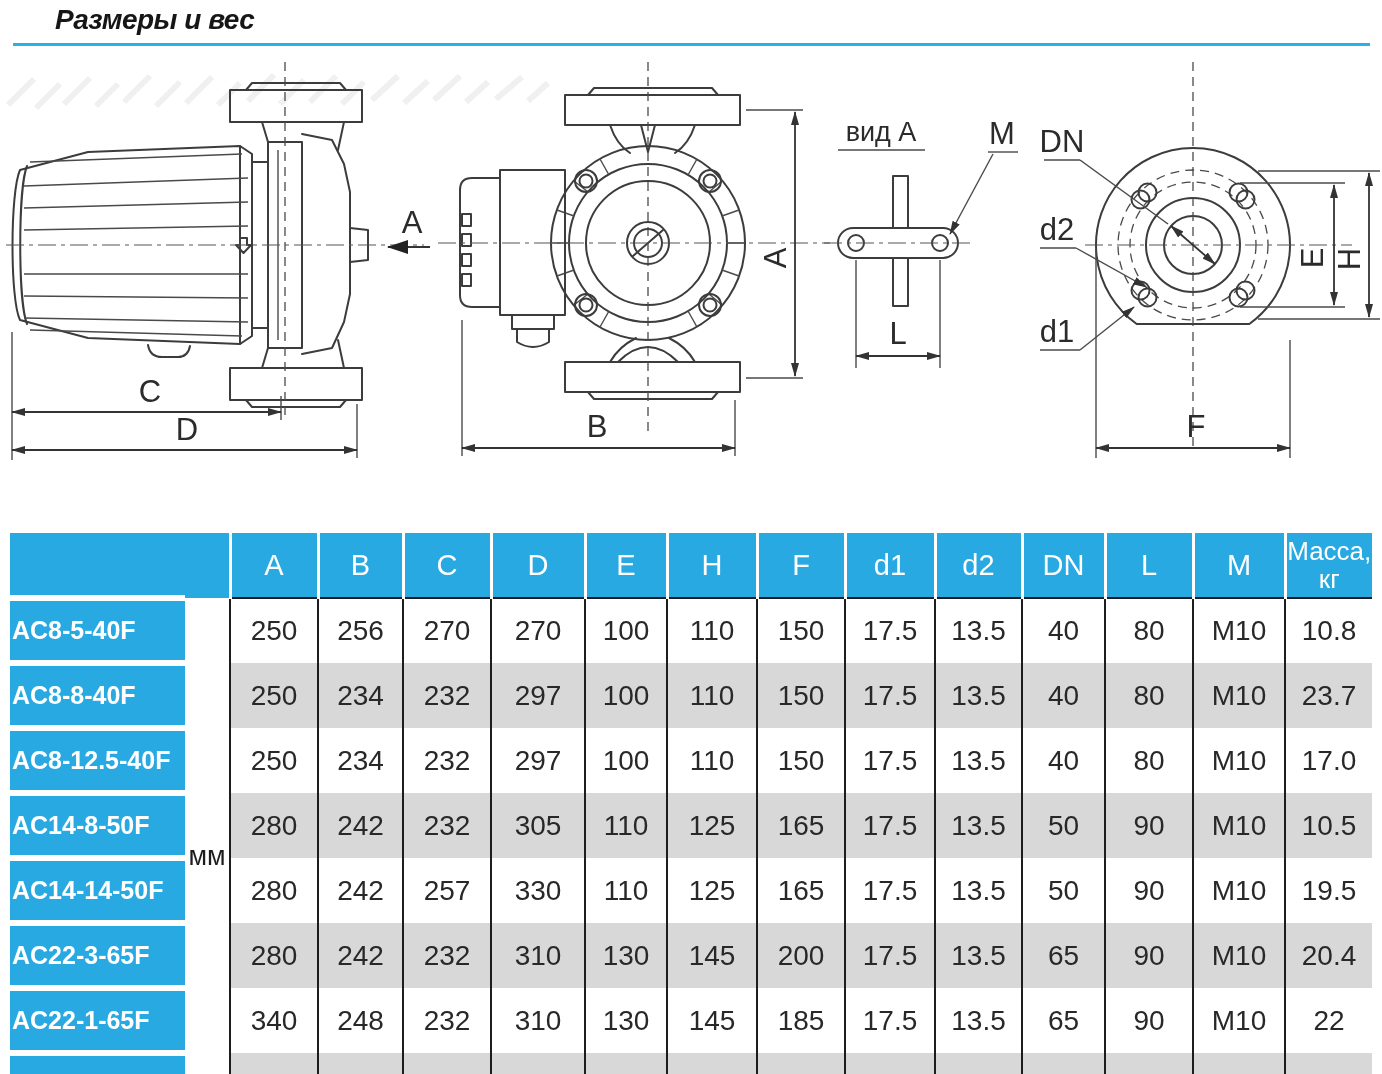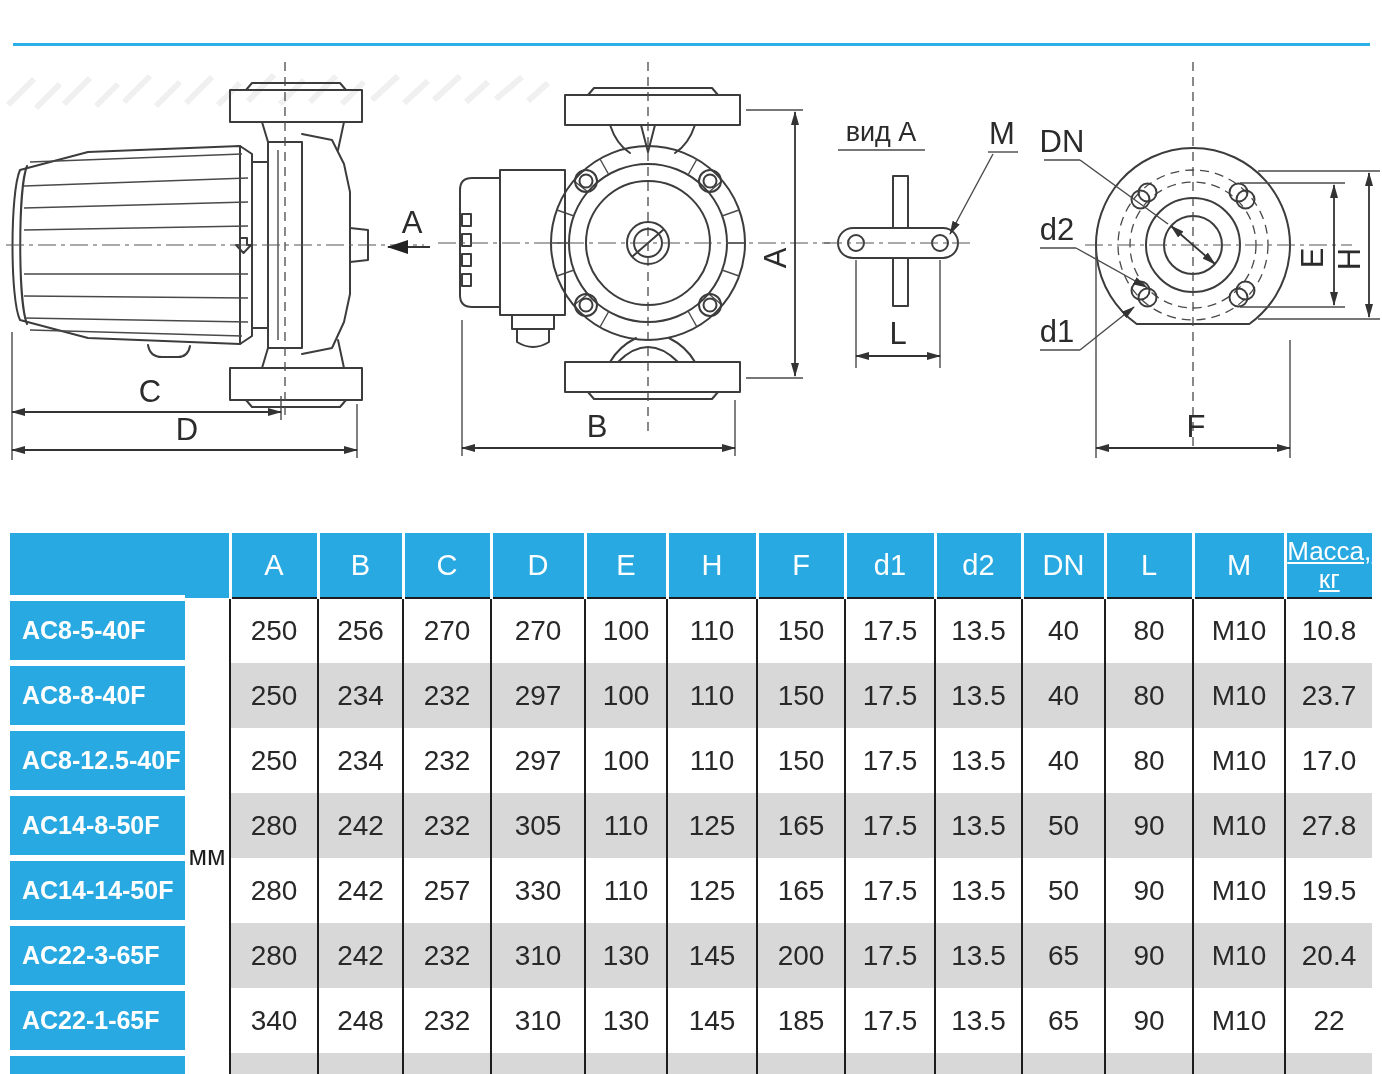--- a/index.html
+++ b/index.html
@@ -17,36 +17,37 @@
   .cl{fill:none;stroke:#555;stroke-width:1.2;stroke-dasharray:18 5 4 5;}
   .dsh{fill:none;stroke:#4a4a4a;stroke-width:1.3;stroke-dasharray:9 6;}
   .dim{fill:none;stroke:#333;stroke-width:1.8;}
   .wm{opacity:.22;}
   
   .tblwrap{position:absolute;left:10px;top:533px;}
   table.tbl{border-collapse:collapse;table-layout:fixed;width:1362px;}
   .tbl th{background:#29a9e1;color:#fff;font-weight:400;font-size:29px;height:62px;
         text-align:center;vertical-align:middle;border-left:3px solid #fff;padding:0;}
   .tbl th.corner{border-left:none;}
-  .tbl th .two{font-size:26px;line-height:1.08;text-decoration:underline;}
+  .tbl th .two{font-size:26px;line-height:1.08;}
   .tbl td{height:59px;padding:0;vertical-align:middle;}
   .tbl td.label{background:#29a9e1;color:#fff;font-weight:bold;font-size:25px;
-        text-align:left;padding-left:12px;border-top:6px solid #fff;}
+        text-align:left;padding-left:2px;border-top:6px solid #fff;}
   .tbl td.unit{background:#fff;color:#1d1d1d;font-size:27px;text-align:center;}
   .tbl td.val{background:#fff;color:#282828;font-size:28px;text-align:center;
         border-left:2px solid #1d1d1d;}
   .tbl tbody tr:nth-child(even) td.val{background:#d8d8d8;}
   .tbl tbody tr:first-child td.val{border-top:2px solid #1d1d1d;}
   .tbl tbody tr:last-child td.val{border-bottom:2px solid #1d1d1d;}
 </style>
 </head>
 <body>
 
 <div class="page">
 
+  <div class="page-title">Размеры и вес</div>
   <div class="title-rule"></div>
 
   <svg class="drawings" width="1382" height="478" viewBox="0 55 1382 478">
     <defs>
       <marker id="ae" markerWidth="15" markerHeight="10" refX="13" refY="4" orient="auto" markerUnits="userSpaceOnUse">
           <path d="M0,0 L14,4 L0,8 Z" fill="#333"></path>
         </marker>
       <marker id="as" markerWidth="15" markerHeight="10" refX="13" refY="4" orient="auto-start-reverse" markerUnits="userSpaceOnUse">
           <path d="M0,0 L14,4 L0,8 Z" fill="#333"></path>
         </marker>
@@ -323,21 +324,21 @@
           <td class="val">232</td>
           <td class="val">305</td>
           <td class="val">110</td>
           <td class="val">125</td>
           <td class="val">165</td>
           <td class="val">17.5</td>
           <td class="val">13.5</td>
           <td class="val">50</td>
           <td class="val">90</td>
           <td class="val">M10</td>
-          <td class="val">27.8</td>
+          <td class="val">10.5</td>
         </tr>
         <tr>
           <td class="label">AC14-14-50F</td>
           <td class="val">280</td>
           <td class="val">242</td>
           <td class="val">257</td>
           <td class="val">330</td>
           <td class="val">110</td>
           <td class="val">125</td>
           <td class="val">165</td>

